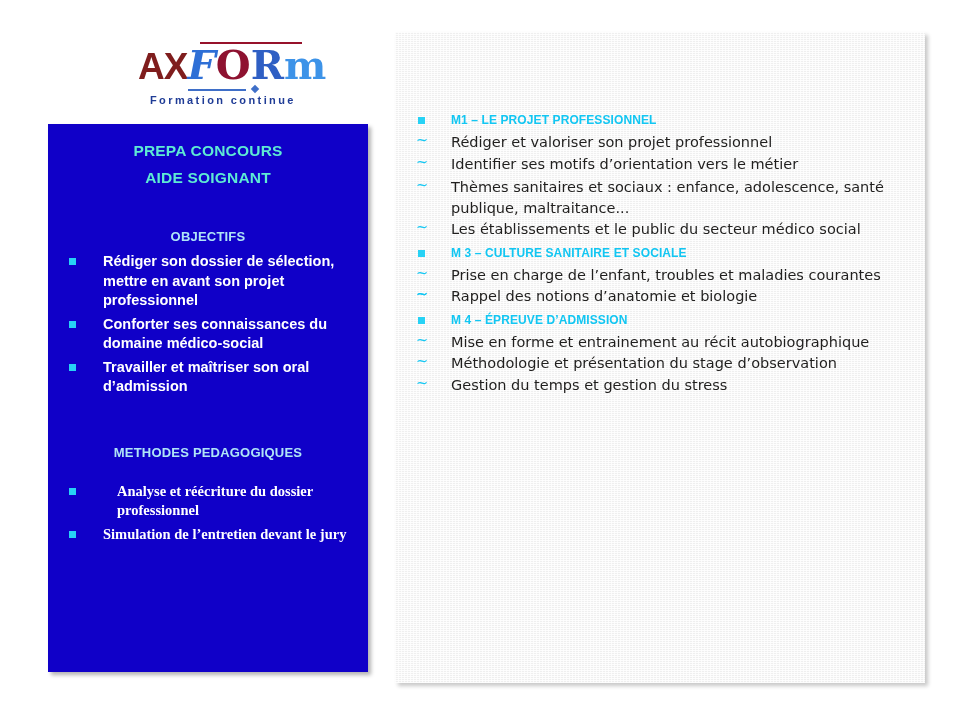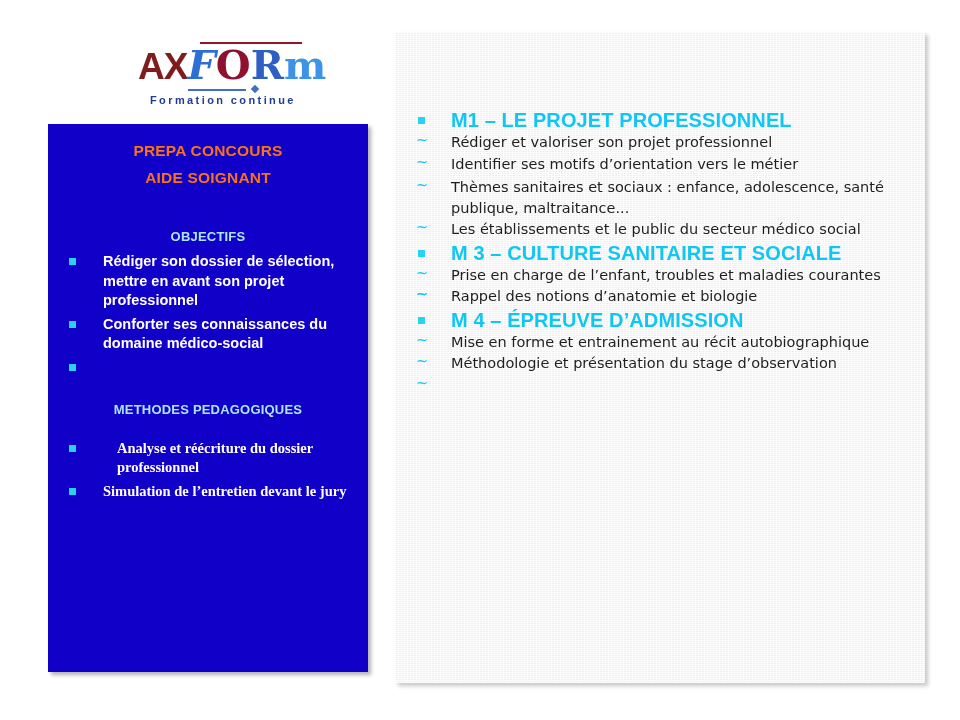--- a/index.html
+++ b/index.html
@@ -101,21 +101,21 @@
     left: 48px;
     top: 124px;
     width: 320px;
     height: 548px;
     background: #1000C8;
     box-shadow: 3px 3px 4px rgba(0,0,0,0.30);
     box-sizing: border-box;
     padding: 0;
   }
   #blue-panel .bp-title {
-    color: #f97316;
+    color: #5eead4;
     font-weight: 700;
     font-size: 15.5px;
     text-align: center;
     letter-spacing: 0.2px;
   }
   #blue-panel .bp-title.t1 { margin-top: 18px; }
   #blue-panel .bp-title.t2 { margin-top: 9px; }
   #blue-panel .bp-section {
     color: #AFE4F7;
     font-weight: 700;
@@ -180,21 +180,21 @@
     position: absolute;
     left: 11px;
     top: 7px;
     width: 7px;
     height: 7px;
     background: #27D2F5;
   }
   #content-panel .mod-title {
     color: #12C6F2;
     font-weight: 700;
-    font-size: 20px;
+    font-size: 12px;
     line-height: 21px;
     letter-spacing: 0.1px;
   }
   #content-panel ul.sub-list {
     list-style: none;
     margin: 0 0 3px 0;
     padding: 0;
   }
   #content-panel ul.sub-list li {
     position: relative;
@@ -234,20 +234,21 @@
     <li>
       <span class="sq"></span>
       <span>Rédiger son dossier de sélection, mettre en avant  son projet professionnel</span>
     </li>
     <li>
       <span class="sq"></span>
       <span>Conforter ses connaissances du domaine médico-social</span>
     </li>
     <li>
       <span class="sq"></span>
+      <span>Travailler et maîtriser son oral d’admission</span>
     </li>
   </ul>
 
   <div class="bp-section s2">METHODES PEDAGOGIQUES</div>
   <ul class="bp-list l2">
     <li class="indented">
       <span class="sq"></span>
       <span>Analyse et réécriture du dossier professionnel</span>
     </li>
     <li>
@@ -312,17 +313,18 @@
       <li>
         <span class="tilde">~</span>
         <span>Mise en forme et entrainement au récit autobiographique</span>
       </li>
       <li>
         <span class="tilde">~</span>
         <span>Méthodologie et présentation du stage d’observation</span>
       </li>
       <li>
         <span class="tilde">~</span>
+        <span>Gestion du temps et gestion du stress</span>
       </li>
     </ul>
 
   </ul>
 </div>
 
 </body></html>

